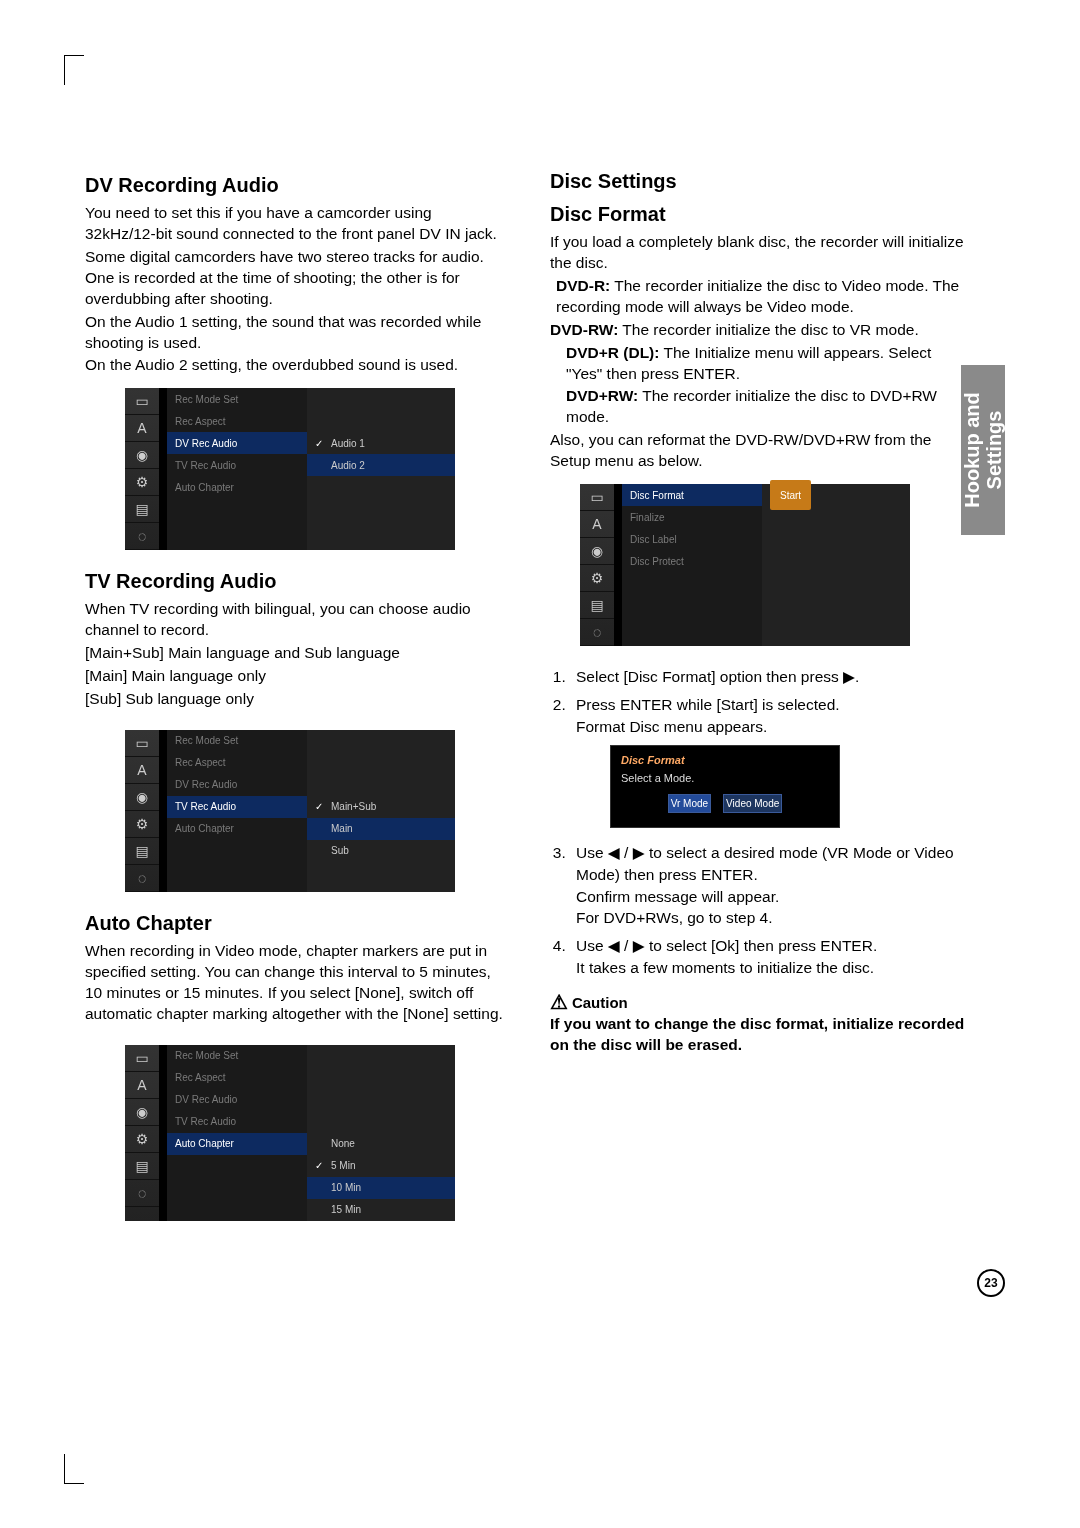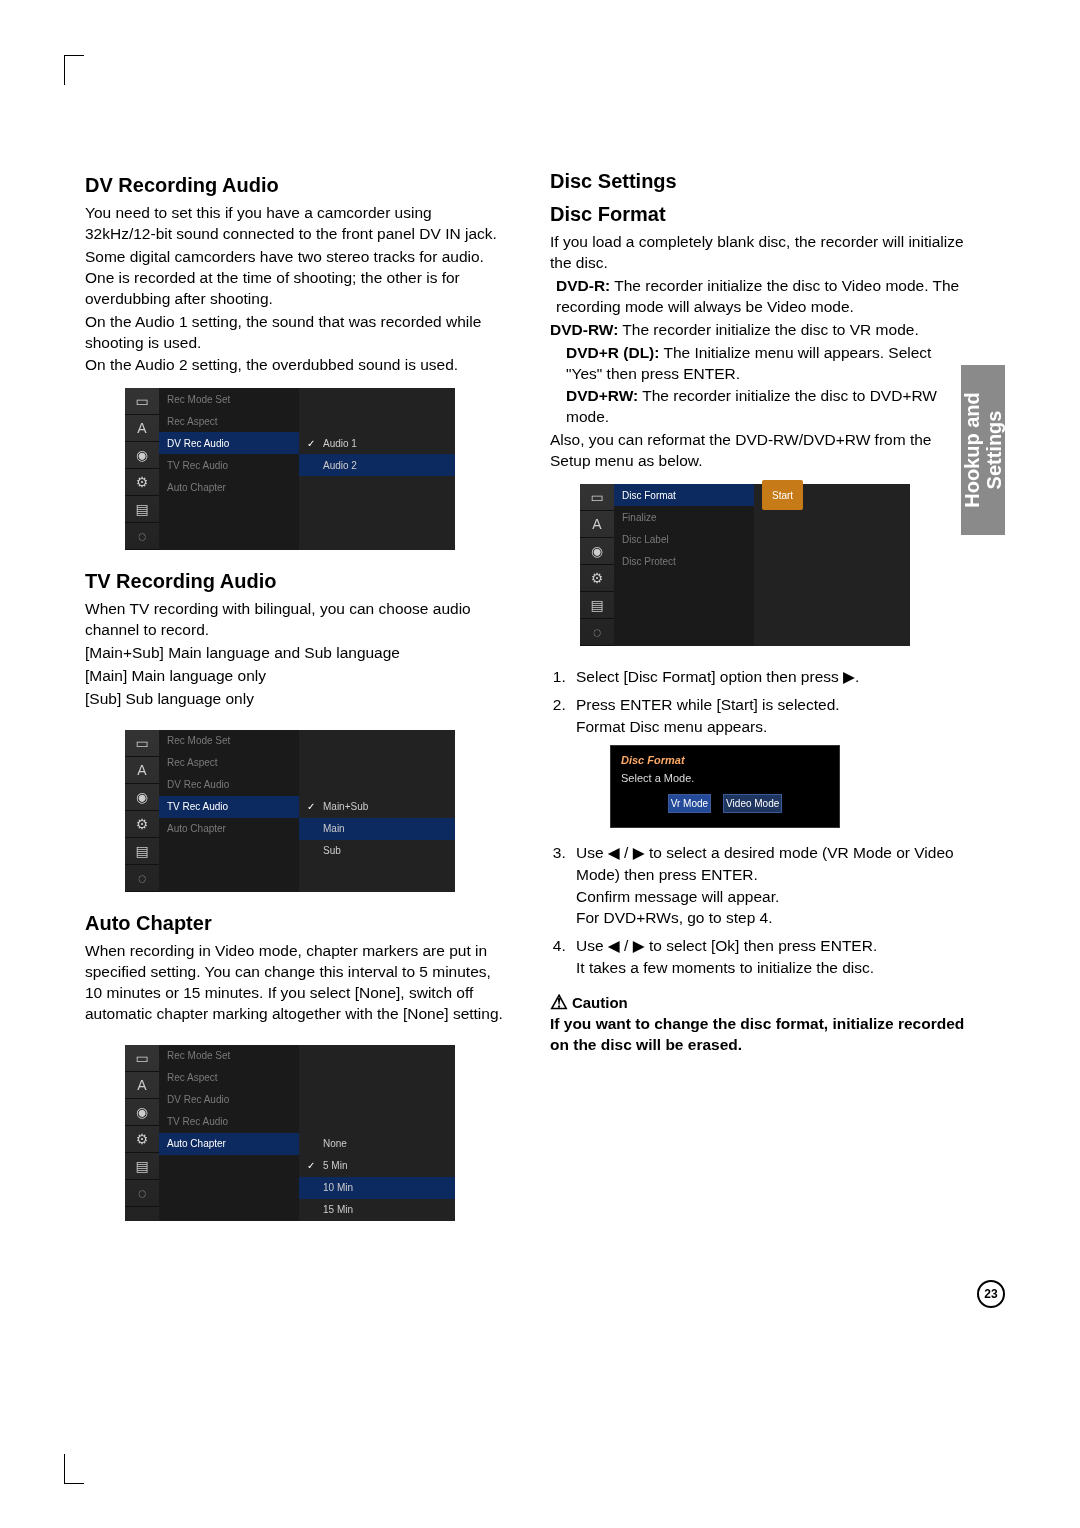--- a/index.html
+++ b/index.html
@@ -60,20 +60,21 @@
   }
   .pi {
     height: 27px;
     display:flex;align-items:center;justify-content:center;
     border-bottom:1px solid #111;
     font-size:14px;color:#ccc;
   }
   .panel-list {
     width: 140px;
     background:#1a1a1a;
+    margin-left:8px;
   }
   .pl-item {
     height:22px; padding:0 8px; display:flex;align-items:center;
     color:#7a7a7a; font-size:10px;
   }
   .pl-item.sel { background:#0d2a60; color:#fff; }
   .panel-opts { flex:1; background:#222; }
   .po-item {
     height:22px; display:flex; align-items:center; padding:0 8px;
     color:#ccc; font-size:10px; gap:6px;
@@ -101,21 +102,21 @@
     width:44px; height:170px;
     background:#8a8a8a; color:#fff;
     display:flex; align-items:center; justify-content:center;
   }
   .sidetab-text {
     transform: rotate(-90deg);
     white-space:nowrap; font-size:20px; font-weight:bold;
     line-height:1.1; text-align:center;
   }
   .pagenum {
-    position:absolute; right:0; bottom:160px;
+    position:absolute; right:0; bottom:171px;
     width:28px;height:28px;border:2px solid #000;border-radius:50%;
     display:flex;align-items:center;justify-content:center;
     font-size:12px;font-weight:bold;
   }
 </style>
 </head>
 <body>
 
 <div class="crop-tl"></div>
 <div class="crop-bl"></div>

